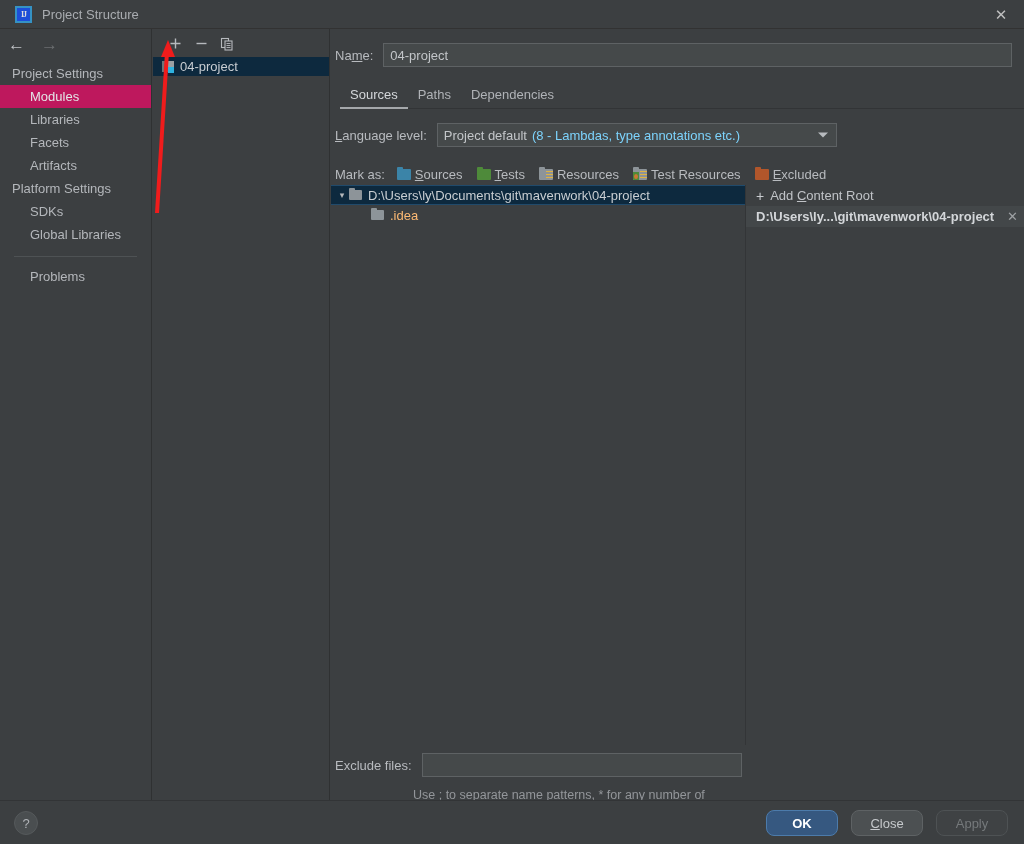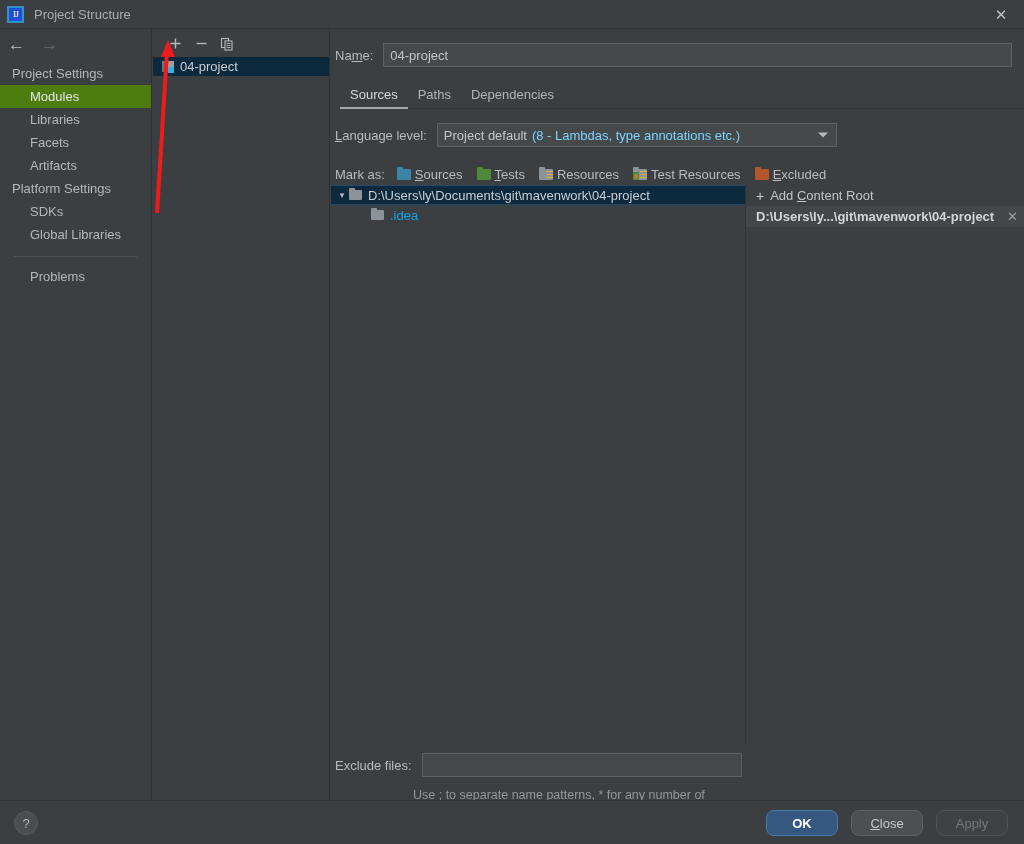--- a/index.html
+++ b/index.html
@@ -16,21 +16,21 @@
   }
 
   
   .titlebar {
     position: absolute; left:0; top:0; width:1024px; height:29px;
     background:#3c3f41;
     border-bottom:1px solid #323232;
     display:flex; align-items:center;
   }
   .tb-icon {
-    width:17px; height:17px; margin-left:7px;
+    width:17px; height:17px; margin-left:15px;
     border:2px solid #3592c4; background:#1d4ed8;
     display:flex; align-items:center; justify-content:center;
     font-size:8px; color:#dcdcdc; font-weight:bold;
     font-family:"Liberation Serif", serif; letter-spacing:-1px;
   }
   .tb-title {
     margin-left:10px; font-size:13px; color:#a9acb0;
   }
   .tb-close {
     position:absolute; right:0; top:0; width:46px; height:29px;
@@ -54,21 +54,21 @@
 
   .side-list { margin-top:5px; }
   .side-group {
     font-size:13px; color:#b4b7bb; padding:4px 0 4px 12px;
   }
   .side-item {
     font-size:13px; color:#b4b7bb; padding:4px 0 4px 30px;
     cursor:pointer;
   }
   .side-item.selected {
-    background:#4d7c0f; color:#e3e5e7;
+    background:#be185d; color:#e3e5e7;
   }
   .side-divider {
     height:1px; background:#4e5254; margin:10px 14px 8px 14px;
   }
 
   
   .modpanel {
     position:absolute; left:153px; top:29px; width:177px; height:771px;
     background:#3c3f41;
     border-right:1px solid #2f3132;
@@ -192,21 +192,21 @@
   
   .panes {
     position:absolute; left:0; top:156px; width:693px; height:560px;
     display:flex;
   }
   .tree {
     width:414px; background:#3c3f41; position:relative;
   }
   .tnode {
     height:20px; display:flex; align-items:center; font-size:13px;
-    color:#0ea5e9; cursor:pointer; padding-left:4px;
+    color:#fdba74; cursor:pointer; padding-left:4px;
   }
   .tnode.selected {
     background:#0d293e; border-top:1px solid #204a6b; border-bottom:1px solid #204a6b;
     color:#c9ced2;
   }
   .chev-r {
     width:14px; display:flex; align-items:center; justify-content:center;
     color:#b5b8bb; font-size:9px; flex:none;
   }
   .fold-grey {

